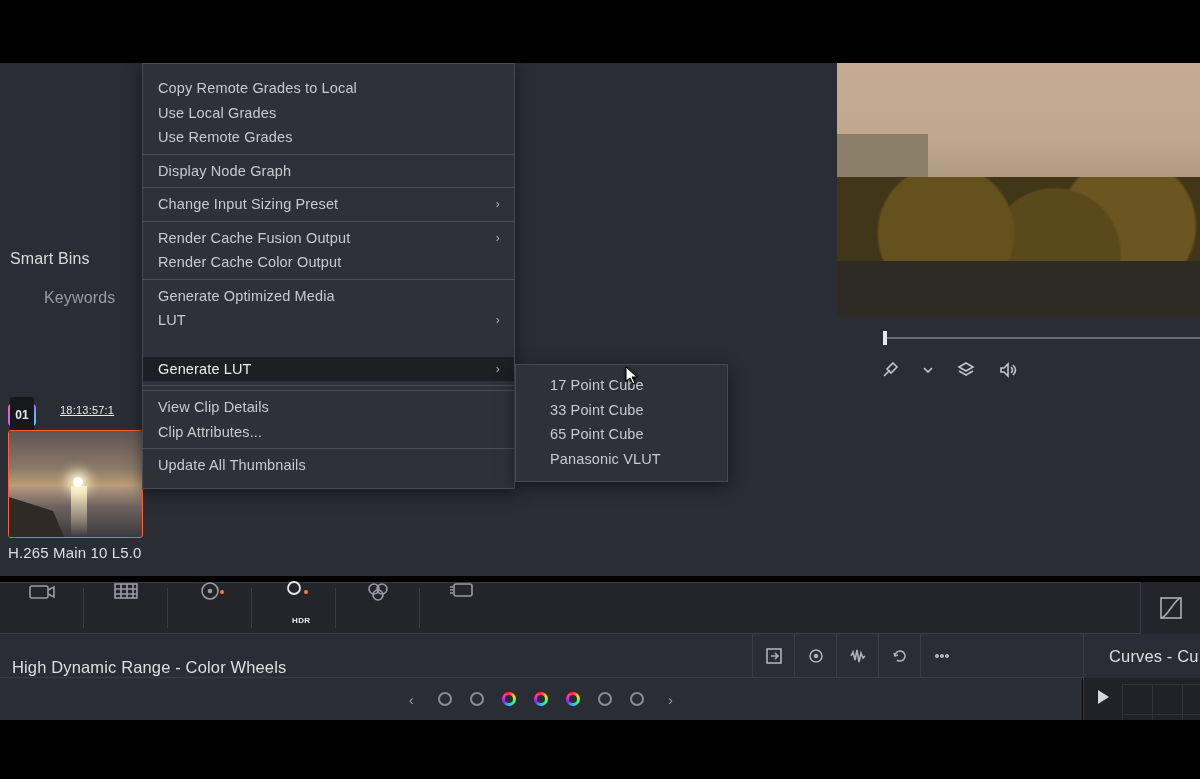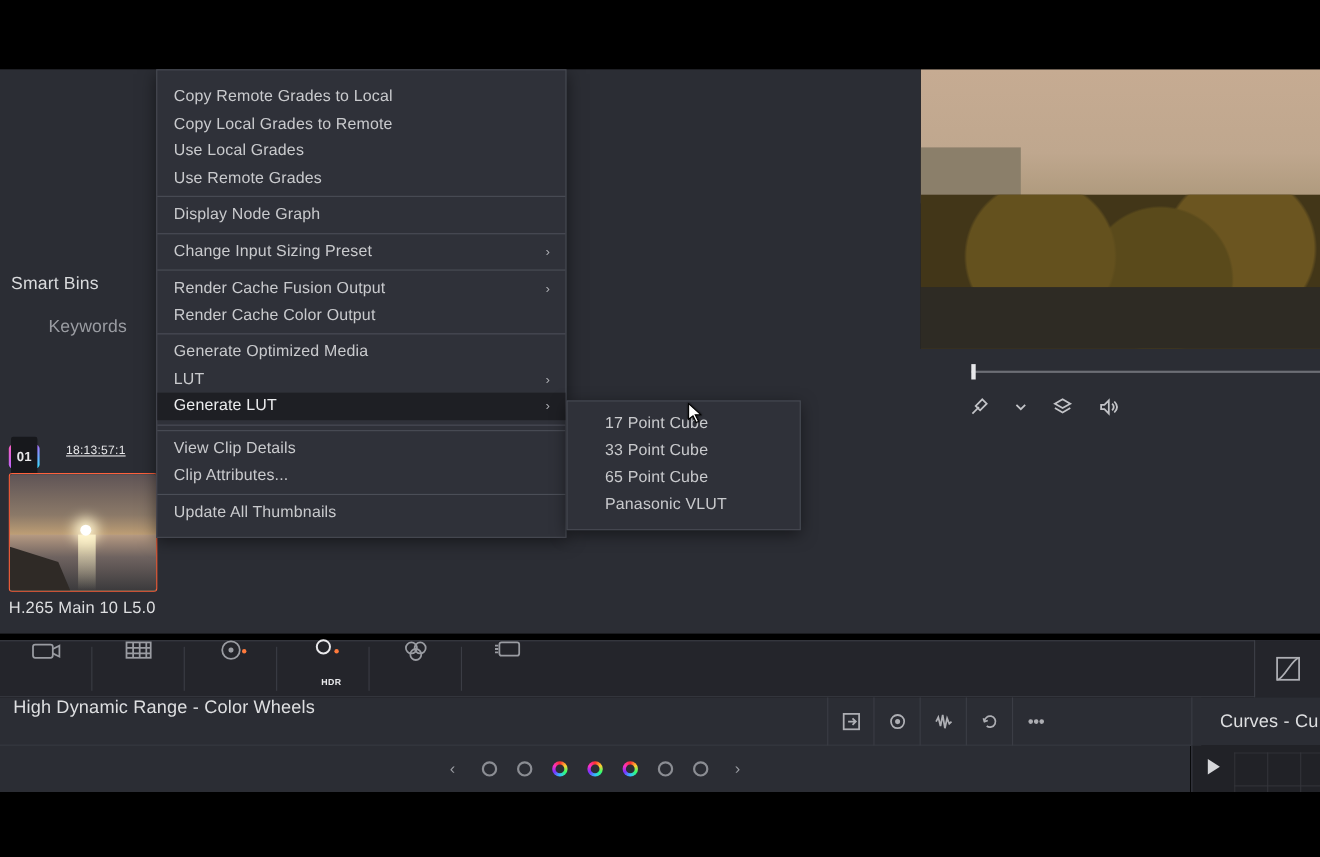--- a/index.html
+++ b/index.html
@@ -34,21 +34,21 @@
   .clip-thumb .sky { position:absolute; inset:0; background:linear-gradient(to bottom,#5f5456 0%,#8b7968 35%,#d6b07b 60%,#f0d89e 80%);}
   .clip-thumb .sun { position:absolute; left:64px; top:46px; width:10px; height:10px; border-radius:50%; background:#fff; box-shadow:0 0 12px 6px #fff5d0;}
   .clip-thumb .ocean { position:absolute; left:0; bottom:0; width:100%; height:48%; background:linear-gradient(to bottom,#b69a82 0%,#6f6360 40%,#3b3a3c 100%);}
   .clip-thumb .reflect { position:absolute; left:62px; bottom:0; width:16px; height:48%; background:linear-gradient(to bottom,rgba(255,245,200,0.9),rgba(255,245,200,0));}
   .clip-thumb .land { position:absolute; left:0; bottom:0; width:55px; height:40px; background:#2f2a26; clip-path:polygon(0 0, 80% 35%, 100% 100%, 0 100%);}
   .clip-label { position:absolute; left:8px; top:544px; color:#dedfe1; font-size:15px;}
 
   
   .menu { position:absolute; left:142px; top:63px; width:373px; background:#2f3139; border:1px solid #474a53; box-shadow:0 4px 14px rgba(0,0,0,.5); }
   .menu-item { position:relative; height:24.5px; display:flex; align-items:center; padding:0 18px 0 15px; color:#c9cacd; cursor:default; }
-  .menu-item.hover { background:#1e1f24; color:#ebecee; }
+  .menu-item.hover { background:#1e1f24; color:#ebecee;margin-top:24px; }
   .menu-sep { height:1px; background:#4b4e57; margin:4px 0; }
   .menu-arrow { position:absolute; right:14px; color:#aeafb4; font-size:12px; }
   .menu .first-pad { height:12px; }
   .menu .last-pad { height:10px; }
 
   .submenu { position:absolute; left:515px; top:364px; width:213px; background:#2f3139; border:1px solid #474a53; box-shadow:0 4px 14px rgba(0,0,0,.5); padding:8px 0 10px 0; }
   .submenu .menu-item { padding-left:34px; height:24.5px; }
 
   
   .cursor { position:absolute; left:625px; top:366px; width:18px; height:18px; pointer-events:none; }
@@ -75,21 +75,21 @@
   .tool-btn:not(:last-child)::after{ content:""; position:absolute; right:0; top:8px; bottom:8px; width:1px; background:#3b3d45;}
   .tool-btn svg { stroke:#9a9ca2; }
   .tool-btn.active svg { stroke:#e9e9ec; }
   .tool-btn .dot { position:absolute; top:10px; right:28px; width:4px; height:4px; border-radius:50%; background:#ff7a3c;}
   .hdr-label { position:absolute; font-size:8px; color:#e9e9ec; bottom:11px; left:50%; transform:translateX(-2px); letter-spacing:.05em; font-weight:600; }
 
   .tool-right { position:absolute; right:0; top:582px; width:60px; height:52px; display:flex; align-items:center; justify-content:center; border-left:1px solid #3b3d45; background:#24252b;}
   .tool-right::before{content:"";position:absolute;left:-1px;top:0;bottom:0;width:1px;background:#3b3d45;}
 
   
-  .panel-header { position:absolute; left:0; top:634px; width:1092px; height:44px; background:#2b2d34; display:flex; align-items:flex-start; border-bottom:1px solid #3b3d45;}
+  .panel-header { position:absolute; left:0; top:634px; width:1092px; height:44px; background:#2b2d34; display:flex; align-items:flex-end; border-bottom:1px solid #3b3d45;}
   .panel-title { margin-left:12px; color:#dedfe1; font-size:16.5px; }
   .header-icons { position:absolute; right:130px; top:0; height:44px; display:flex; align-items:center; gap:0; }
   .hicon { width:42px; height:44px; display:flex; align-items:center; justify-content:center; border-left:1px solid #3b3d45;}
   .hicon svg { stroke:#aeafb4; }
   .curves-label { position:absolute; right:0; top:634px; width:117px; height:44px; background:#2b2d34; border-left:1px solid #3b3d45; padding-left:25px; display:flex; align-items:center; color:#dedfe1; font-size:16.5px; white-space:nowrap; overflow:hidden;}
 
   
   .dots-row { position:absolute; left:0; top:678px; width:1082px; height:42px; background:#2b2d34; display:flex; align-items:center; justify-content:center; gap:18px; }
   .nav-chevron { color:#9a9ca2; font-size:15px; padding:0 6px; }
   .dot-circle { width:14px; height:14px; border:2px solid #8b8d93; border-radius:50%; }
@@ -120,23 +120,20 @@
   <div class="reflect"></div>
   <div class="sun"></div>
   <div class="land"></div>
 </div>
 <div class="clip-label">H.265 Main 10 L5.0</div>
 
 <div class="menu">
   <div class="first-pad"></div>
   <div class="menu-item">
       <span>Copy Remote Grades to Local</span>
-    </div>
-  <div class="menu-item">
-      <span>Copy Local Grades to Remote</span>
     </div>
   <div class="menu-item">
       <span>Use Local Grades</span>
     </div>
   <div class="menu-item">
       <span>Use Remote Grades</span>
     </div>
   <div class="menu-sep"></div>
   <div class="menu-item">
       <span>Display Node Graph</span>

